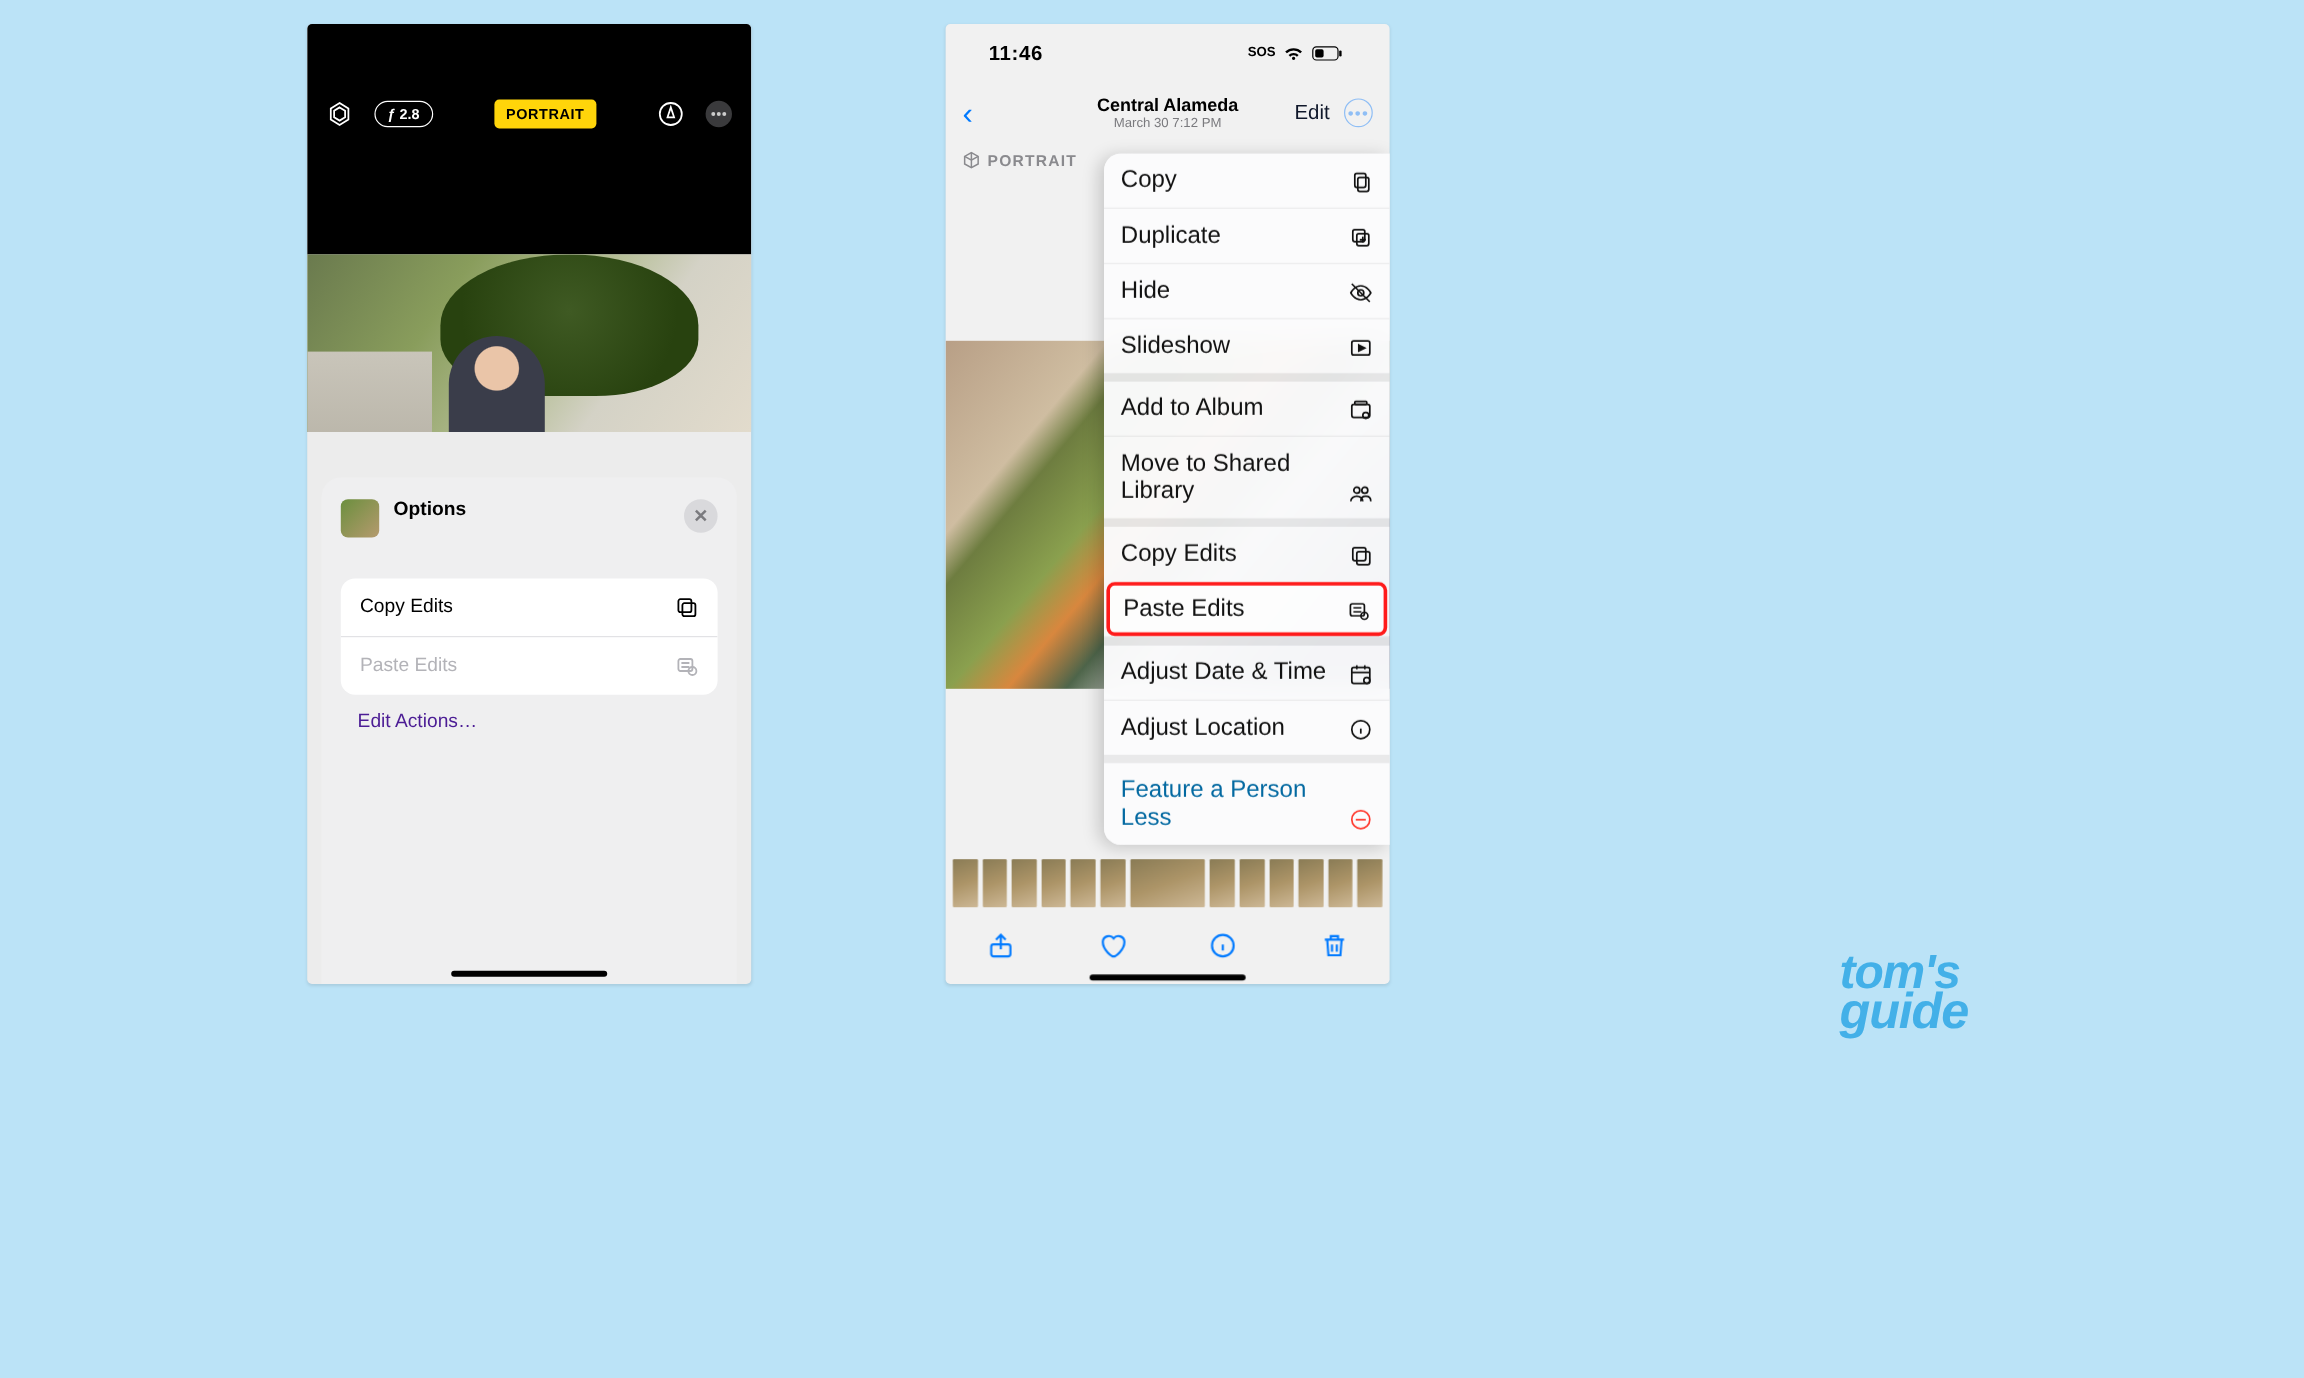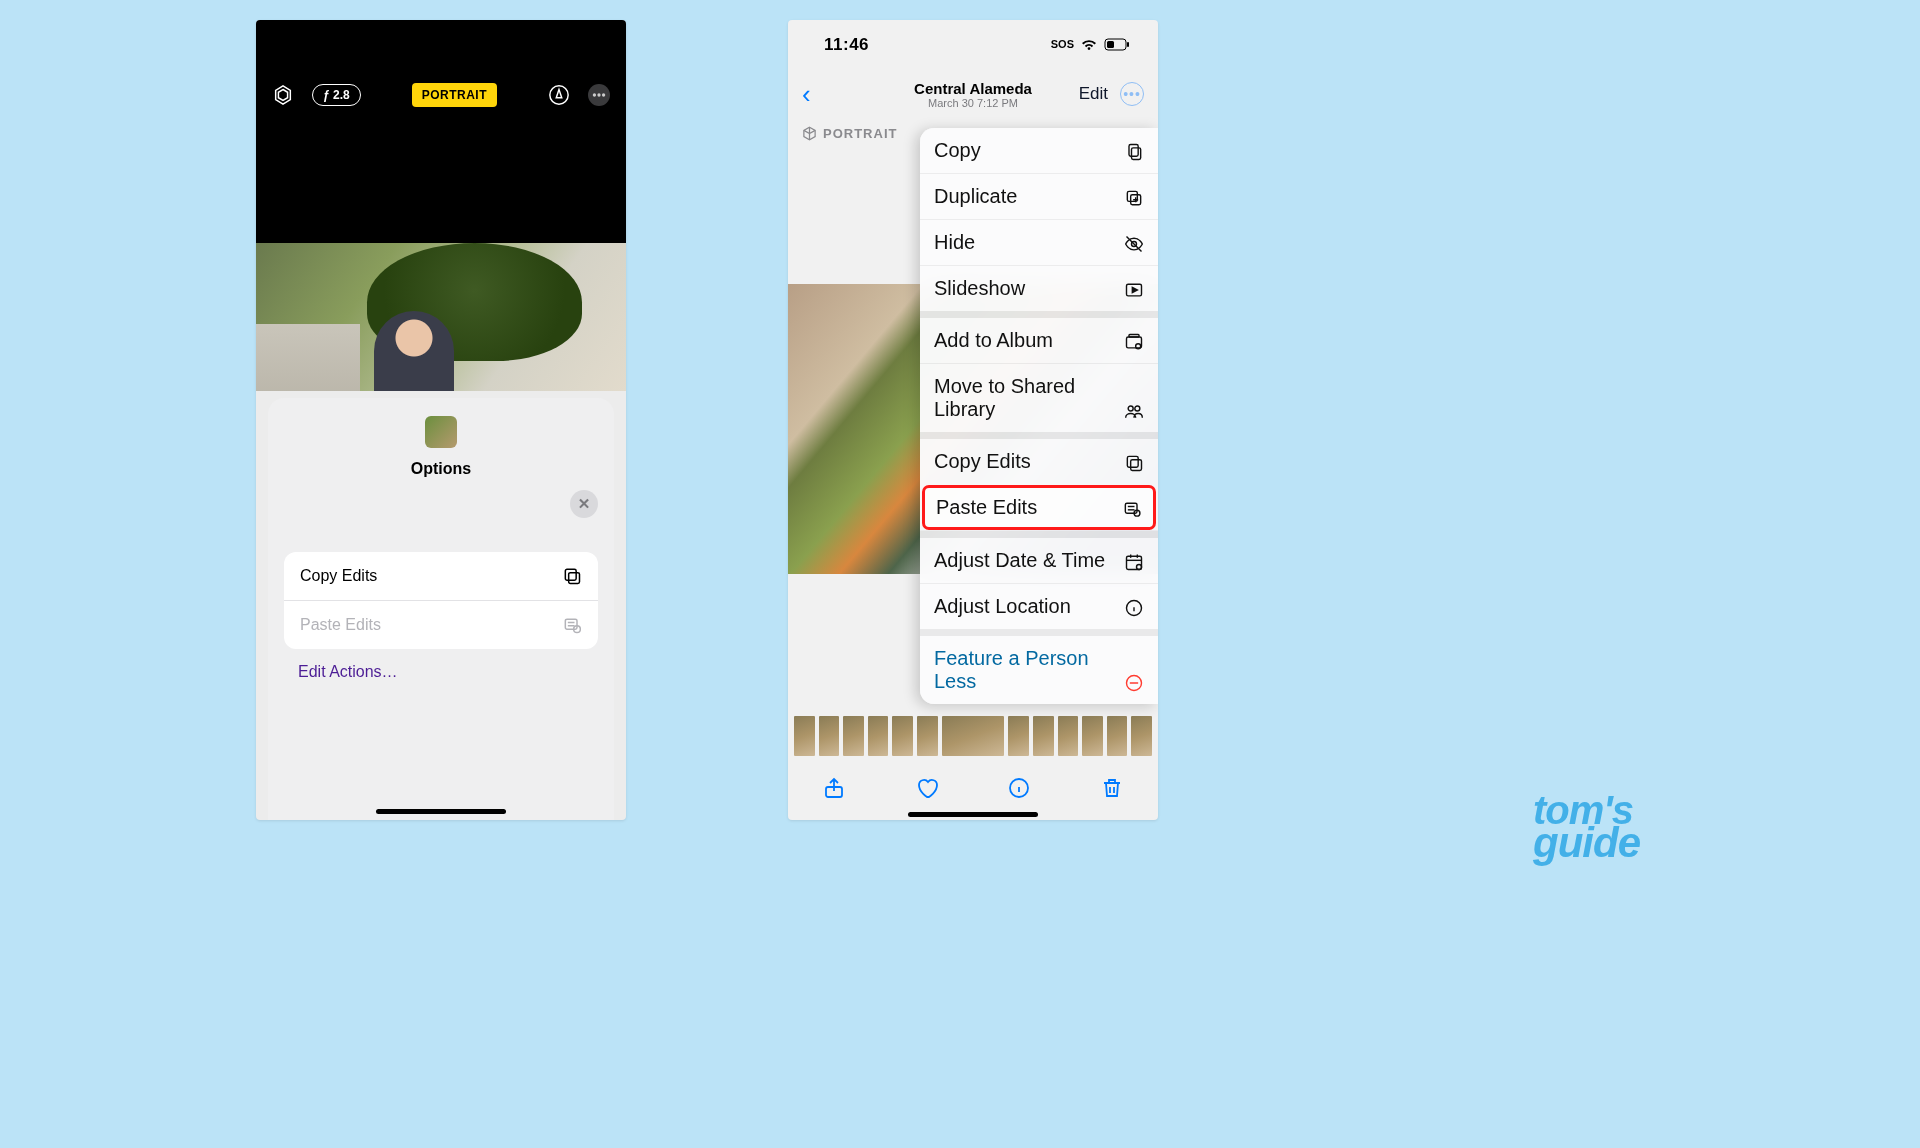--- a/index.html
+++ b/index.html
@@ -24,49 +24,49 @@
   width: 370px;
   height: 800px;
   border-radius: 4px;
   overflow: hidden;
   box-shadow: 0 1px 3px rgba(0,0,0,.1);
 }
 .phone-left { left: 0; top: 20px; background:#ececec; }
 .phone-right { left: 532px; top: 20px; background:#f1f1f1; }
 
 
-.ph-l-top { background:#000; height: 223px; position:relative; }
+.ph-l-top { background:#000; height: 192px; position:relative; }
 .ph-l-toolbar { position:absolute; top:60px; left:0; right:0; height:30px; display:flex; align-items:center; padding:0 16px; gap:18px;}
 .hex-icon { width:22px; height:22px; }
 .pill-f { border:1.5px solid #fff; color:#fff; font-size:12px; padding:3px 10px; border-radius:20px; font-weight:600;}
 .pill-portrait { background:#ffd50a; color:#000; font-size:12px; font-weight:700; padding:5px 10px; border-radius:4px; letter-spacing:.5px;}
 .spacer { flex:1; }
 .circ-btn { width:22px; height:22px; border-radius:50%; display:flex; align-items:center; justify-content:center; }
 .ph-l-photo { height:148px; background: linear-gradient(125deg,#6a7a4e 0%,#899d5c 30%,#b6bf97 55%,#d4d2c6 70%,#e2dbcc 100%);
   position:relative; overflow:hidden;}
 .tree { position:absolute; top:0; left:30%; width:58%; height:80%; background: radial-gradient(circle at 50% 40%,#3f5a23,#28420f 70%); border-radius:50% 50% 40% 40%; }
 .wall-l { position:absolute; left:0; top:55%; width:28%; height:100%; background:linear-gradient(#c9c5ba,#aca79a);}
 .person-l { position:absolute; left:32%; bottom:-10px; width:80px; height:90px; background:radial-gradient(circle at 50% 30%,#eac5a8 0 18px,#3a3d4a 19px 100%); border-radius:40px 40px 10px 10px;}
 .sheet {
   position:absolute; left:12px; right:12px; top:378px; bottom:0;
   background:#efeff0; border-radius:16px 16px 0 0;
 }
-.sheet-hdr { display:flex; align-items:center; padding:18px 16px; gap:12px;flex-direction:column; }
+.sheet-hdr { display:flex; padding:18px 16px; gap:12px; }
 .thumb { width:32px; height:32px; border-radius:6px; background:linear-gradient(135deg,#6b8f3e,#b59a6e);}
 .sheet-title { font-weight:600; font-size:16px;}
 .sheet-close { margin-left:auto; width:28px; height:28px; border-radius:50%; background:#d9d9dc; color:#7a7a7e; display:flex; align-items:center; justify-content:center; font-size:15px; font-weight:600;}
 .sheet-list { margin:16px 16px 0; background:#fff; border-radius:12px; overflow:hidden;}
 .sheet-row { display:flex; align-items:center; justify-content:space-between; padding:14px 16px; font-size:16px;}
 .sheet-row + .sheet-row { border-top:1px solid #e2e2e5;}
 .disabled { color:#b3b3b8;}
 .edit-actions { color:#4c1d95; font-size:16px; padding:14px 30px;}
 .home-ind { position:absolute; bottom:6px; left:50%; transform:translateX(-50%); width:130px; height:5px; background:#000; border-radius:3px;}
 
 
-.status { height:50px; display:flex; align-items:center; justify-content:space-between; padding:0 28px 0 36px; font-weight:600;gap:31px;}
+.status { height:50px; display:flex; align-items:center; justify-content:space-between; padding:0 39px 0 36px; font-weight:600;gap:31px;}
 .time { font-size:17px; letter-spacing:.5px;}
 .st-ic { display:flex; align-items:flex-start; gap:6px;}
 .sos { font-size:11px; font-weight:700;}
 .nav { height:48px; display:flex; align-items:center; padding:0 14px; position:relative;}
 .back { color:#007aff; font-size:26px; font-weight:400;}
 .nav-center { position:absolute; left:50%; top:50%; transform:translate(-50%,-50%); text-align:center;}
 .nav-title { font-size:15px; font-weight:600;}
 .nav-sub { font-size:11px; color:#7a7a7e;}
 .nav-right { position:absolute; right:14px; top:50%; transform:translateY(-50%); display:flex; align-items:center; gap:12px;}
 .edit-link { color:#0f172a; font-size:17px;}

